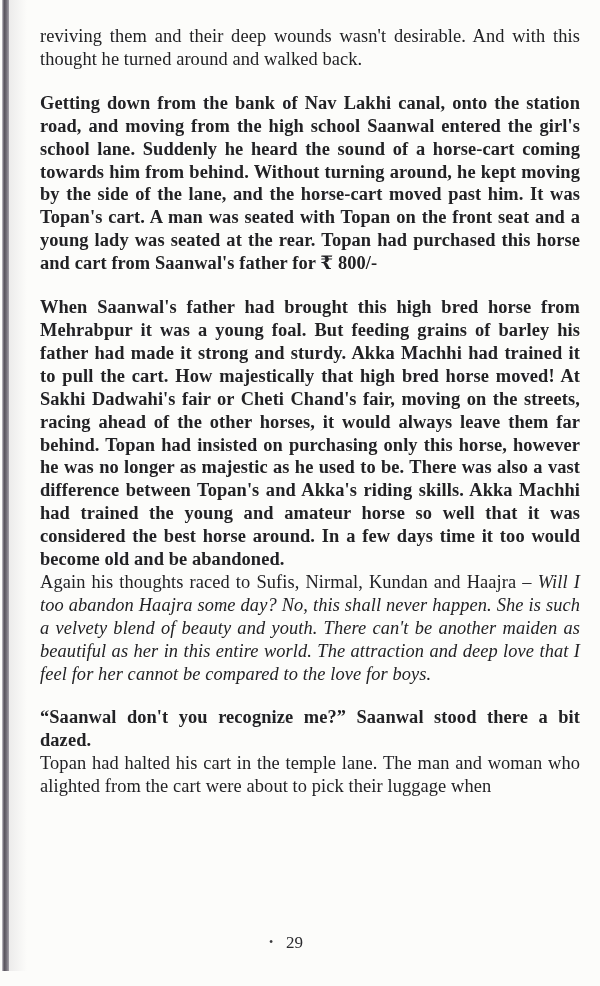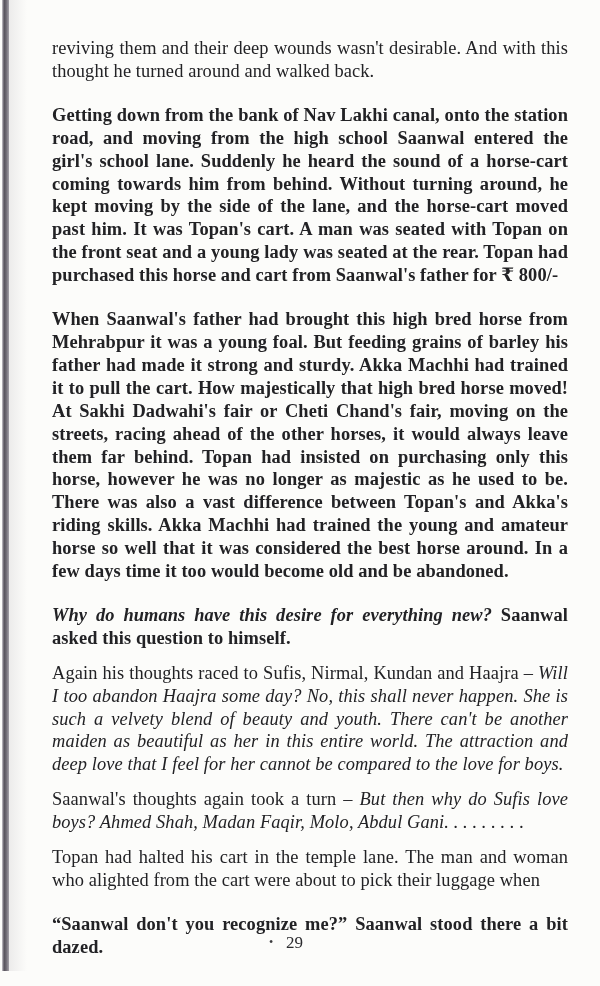--- a/index.html
+++ b/index.html
@@ -37,21 +37,21 @@
     position: absolute;
     left: 40px;
     top: 25px;
     width: 540px;
     font-size: 18.4px;
     line-height: 22.9px;
     color: #222225;
     text-align: justify;
     letter-spacing: 0.1px;
   }
-  .para { margin: 12px; }
+  .para { margin: 0; }
   .para.gap { margin-top: 21px; font-weight: bold; }
   .it { font-style: italic; }
   .footer {
     position: absolute;
     left: 0;
     top: 933px;
     width: 572px;
     text-align: center;
     color: #2b2b2e;
     font-size: 17px;
@@ -72,29 +72,27 @@
   <div class="scan-shade"></div>
 
   <div class="text-block">
 
     <p class="para"><span>reviving them and their deep wounds wasn't desirable. And with this thought he turned around and walked back.</span></p>
 
     <p class="para gap"><span>Getting down from the bank of Nav Lakhi canal, onto the station road, and moving from the high school Saanwal entered the girl's school lane. Suddenly he heard the sound of a horse-cart coming towards him from behind. Without turning around, he kept moving by the side of the lane, and the horse-cart moved past him. It was Topan's cart. A man was seated with Topan on the front seat and a young lady was seated at the rear. Topan had purchased this horse and cart from Saanwal's father for ₹ 800/-</span></p>
 
     <p class="para gap"><span>When Saanwal's father had brought this high bred horse from Mehrabpur it was a young foal. But feeding grains of barley his father had made it strong and sturdy. Akka Machhi had trained it to pull the cart. How majestically that high bred horse moved! At Sakhi Dadwahi's fair or Cheti Chand's fair, moving on the streets, racing ahead of the other horses, it would always leave them far behind. Topan had insisted on purchasing only this horse, however he was no longer as majestic as he used to be. There was also a vast difference between Topan's and Akka's riding skills. Akka Machhi had trained the young and amateur horse so well that it was considered the best horse around. In a few days time it too would become old and be abandoned.</span></p>
 
-    <p class="para gap"><span class="it">Why do humans have this desire for everything new?</span><span> Saanwal asked this question to himself.</span></p>
 
     <p class="para"><span>Again his thoughts raced to Sufis, Nirmal, Kundan and Haajra – </span><span class="it">Will I too abandon Haajra some day? No, this shall never happen. She is such a velvety blend of beauty and youth. There can't be another maiden as beautiful as her in this entire world. The attraction and deep love that I feel for her cannot be compared to the love for boys.</span></p>
 
-    <p class="para"><span>Saanwal's thoughts again took a turn – </span><span class="it">But then why do Sufis love boys? Ahmed Shah, Madan Faqir, Molo, Abdul Gani. . . . . . . . .</span></p>
+
+    <p class="para gap"><span>“Saanwal don't you recognize me?” Saanwal stood there a bit dazed.</span></p>
 
     <p class="para"><span>Topan had halted his cart in the temple lane. The man and woman who alighted from the cart were about to pick their luggage when</span></p>
-
-    <p class="para gap"><span>“Saanwal don't you recognize me?” Saanwal stood there a bit dazed.</span></p>
 
   </div>
 
   <div class="footer">
     <span class="bullet">•</span><span>29</span>
   </div>
 
 </div>
 
 </body></html>

